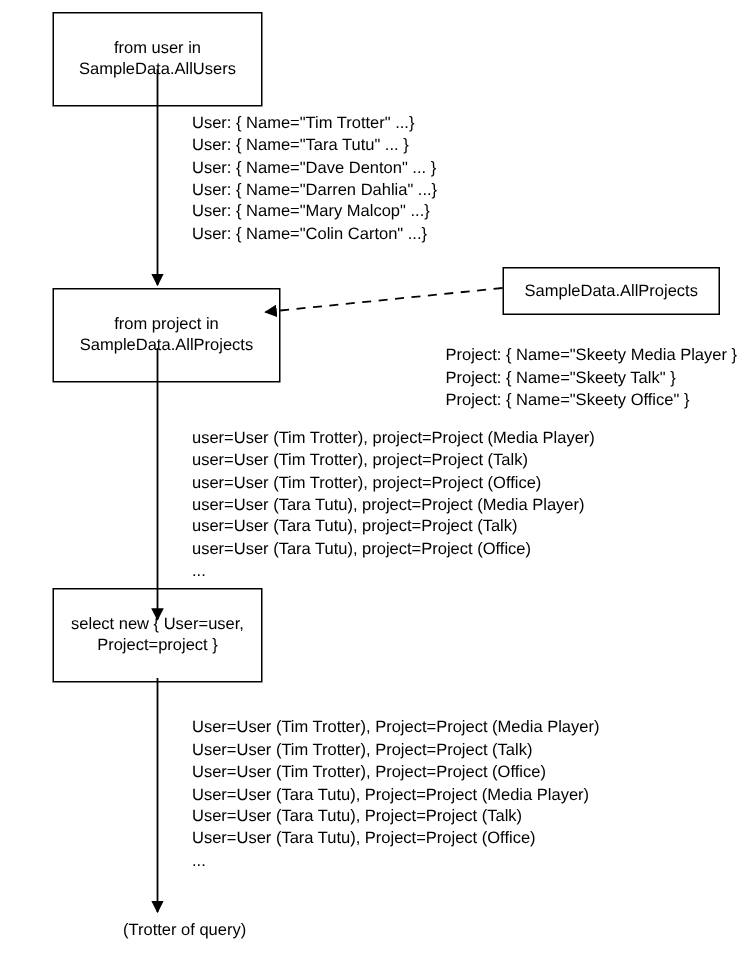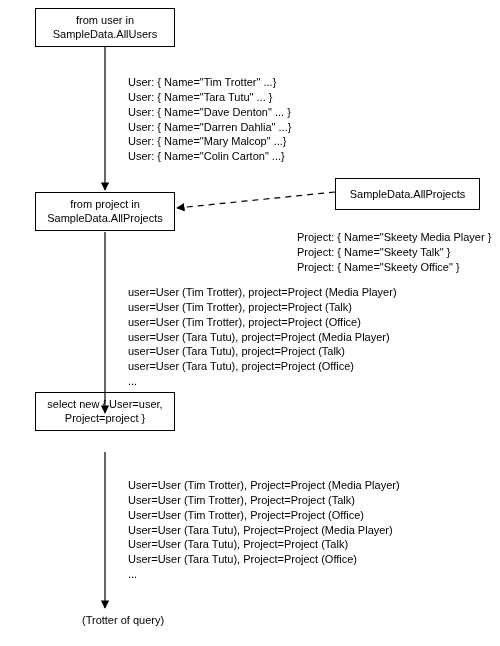--- a/index.html
+++ b/index.html
@@ -8,21 +8,21 @@
     font-size: 11px;
     background: #fff;
     width: 500px;
     height: 646px;
     position: relative;
   }
   .box {
     position: absolute;
     border: 1px solid #000;
     background: #fff;
-    padding: 4px 10px;
+    padding: 16px 10px;
     text-align: center;
     line-height: 1.3;
   }
   .textblock {
     position: absolute;
     line-height: 1.35;
   }
   .textblock div { white-space: nowrap; }
   .result-label {
     position: absolute;
@@ -49,21 +49,21 @@
   <div>User: { Name="Dave Denton" ... }</div>
   <div>User: { Name="Darren Dahlia" ...}</div>
   <div>User: { Name="Mary Malcop" ...}</div>
   <div>User: { Name="Colin Carton" ...}</div>
 </div>
 
 <div class="box" style="left:335px; top:178px; width:145px; padding:8px 6px;">
   <span>SampleData.AllProjects</span>
 </div>
 
-<div class="box" style="left:35px; top:192px; width:140px;">
+<div class="box" style="left:35px; top:192px; width:152px;">
   <span>from project in<br>SampleData.AllProjects</span>
 </div>
 
 <div class="textblock" style="left:297px; top:230px;">
   <div>Project: { Name="Skeety Media Player }</div>
   <div>Project: { Name="Skeety Talk" }</div>
   <div>Project: { Name="Skeety Office" }</div>
 </div>
 
 <div class="textblock" style="left:128px; top:285px;">

